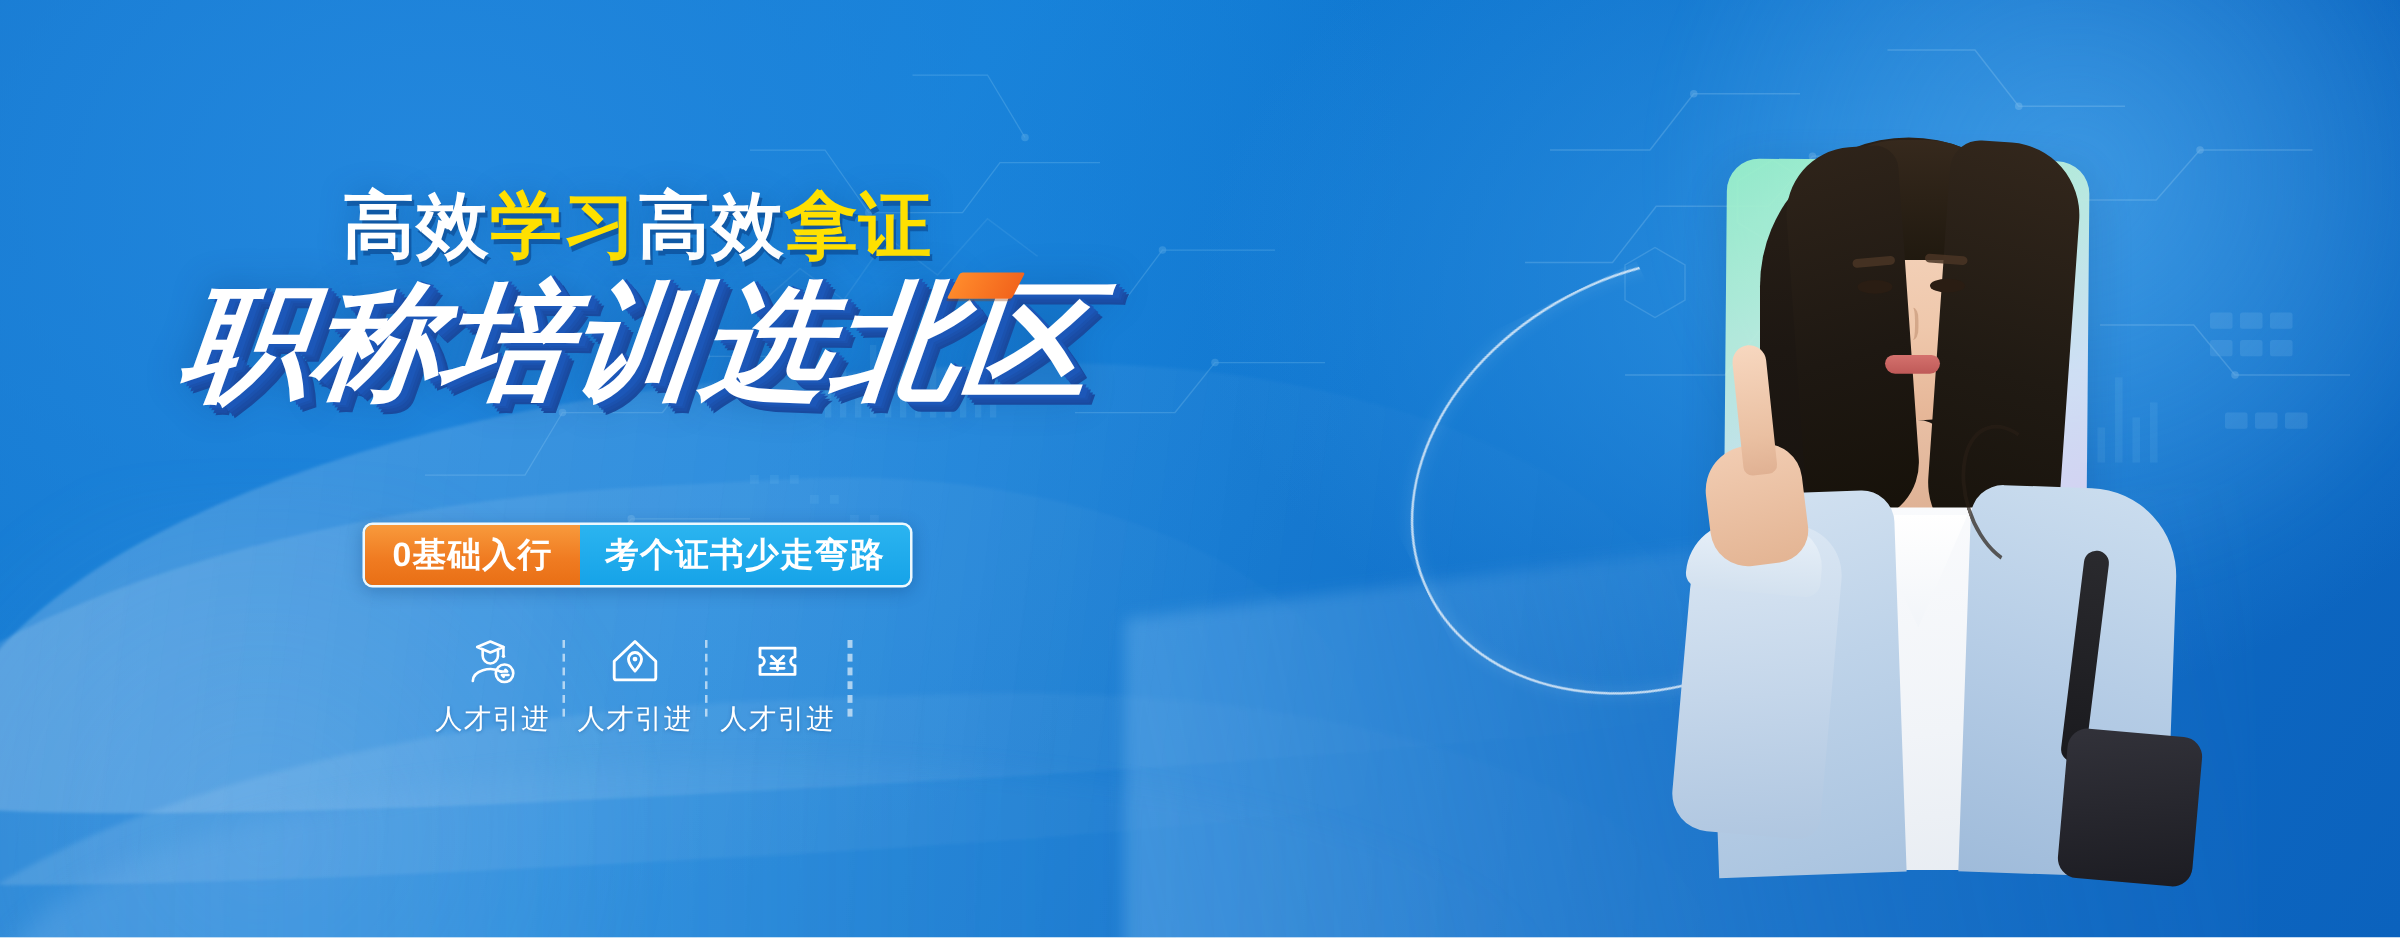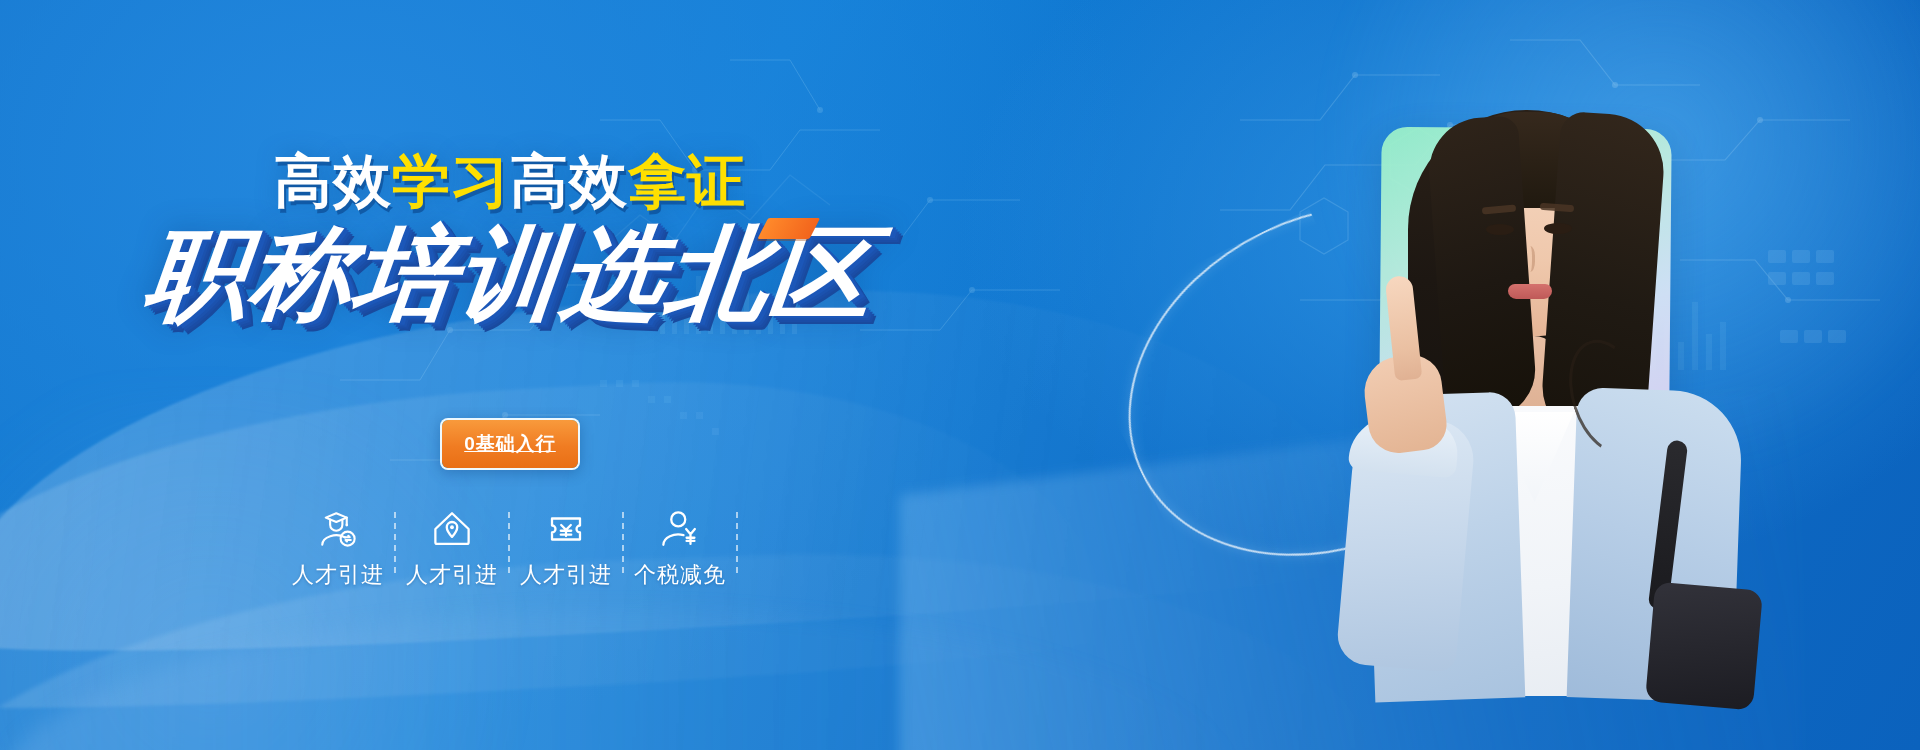--- a/index.html
+++ b/index.html
@@ -72,22 +72,22 @@
 
   
   .tags { position:absolute; left:0; top:418px; width:1020px;
     display:flex; justify-content:center; }
   .tag-group { display:flex; align-items:stretch; height:52px;
     border:2px solid rgba(255,255,255,.92); border-radius:8px; overflow:hidden;
     box-shadow:0 3px 14px rgba(6,50,110,.30);
     background:linear-gradient(180deg,#2BB4F0,#16A3E8); }
   .tag-orange { display:flex; align-items:center; justify-content:center;
     padding:0 22px; background:linear-gradient(180deg,#F89A3C 0%,#F07C22 55%,#E96F15 100%);
-    color:#fff; font-size:19px; font-weight:bold; letter-spacing:1px;
-    border-radius:5px 0 0 5px;text-decoration:underline; }
+    color:#fff; font-size:27px; font-weight:bold; letter-spacing:1px;
+    border-radius:5px 0 0 5px; }
   .tag-blue { display:flex; align-items:center; justify-content:center;
     padding:0 20px; color:#ffffff; font-size:27px; font-weight:bold; letter-spacing:1px; }
 
   
   .features { position:absolute; left:0; top:508px; width:1020px;
     display:flex; justify-content:center; align-items:flex-start; }
   .feature { width:112px; display:flex; flex-direction:column; align-items:center; gap:10px; }
   .feature .ico { width:42px; height:42px; display:block; }
   .feature .ico svg { width:42px; height:42px; display:block; }
   .feature .lbl { font-size:22px; color:#ffffff; letter-spacing:1px; white-space:nowrap;
@@ -322,20 +322,21 @@
     <div class="headline-wrap">
       <div class="headline">
         <span>职称培训选北区</span>
         <span class="accent"></span>
       </div>
     </div>
 
     <div class="tags">
       <div class="tag-group">
         <div class="tag-orange">0基础入行</div>
+        <div class="tag-blue">考个证书少走弯路</div>
       </div>
     </div>
 
     <div class="features">
 
       <div class="feature">
         <span class="ico">
           <svg viewBox="0 0 48 48" fill="none" stroke="#ffffff" stroke-width="2.4" stroke-linecap="round" stroke-linejoin="round">
             <path d="M10 11 L22 6 L34 11 L22 16 Z"></path>
             <path d="M15 13.2 V19 a7 7 0 0 0 14 0 v-5.8"></path>
@@ -369,29 +370,19 @@
           <svg viewBox="0 0 48 48" fill="none" stroke="#ffffff" stroke-width="2.6" stroke-linecap="round" stroke-linejoin="round">
             <path d="M8 12 h32 v8 a4 4 0 0 0 0 8 v8 H8 v-8 a4 4 0 0 0 0-8 Z"></path>
             <path d="M18.5 19.5 L24 25 l5.5-5.5 M18 26 h12 M18 30.5 h12 M24 25 v7"></path>
           </svg>
         </span>
         <span class="lbl">人才引进</span>
       </div>
 
       <div class="divider"></div>
 
-      <div class="feature">
-        <span class="ico">
-          <svg viewBox="0 0 48 48" fill="none" stroke="#ffffff" stroke-width="2.6" stroke-linecap="round" stroke-linejoin="round">
-            <circle cx="22" cy="13" r="8"></circle>
-            <path d="M5 42 a17 12 0 0 1 23-11"></path>
-            <path d="M31 24 l5 6 l5-6 M36 30 v11 M31.5 34 h9 M31.5 37.6 h9"></path>
-          </svg>
-        </span>
-        <span class="lbl">个税减免</span>
-      </div>
 
       <div class="divider"></div>
 
 
     </div>
   </div>
 </div>
 
 </body></html>

